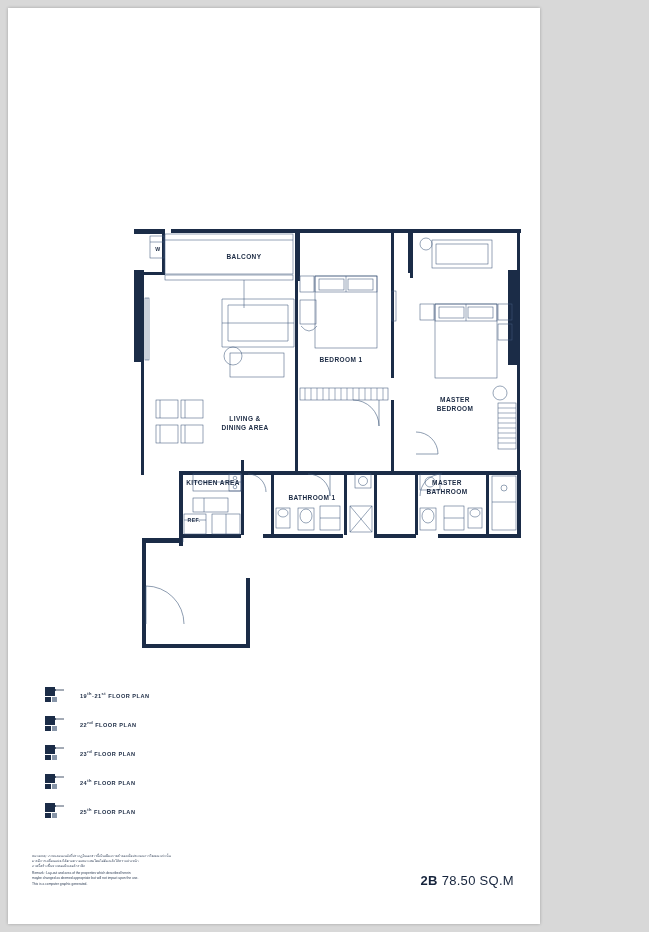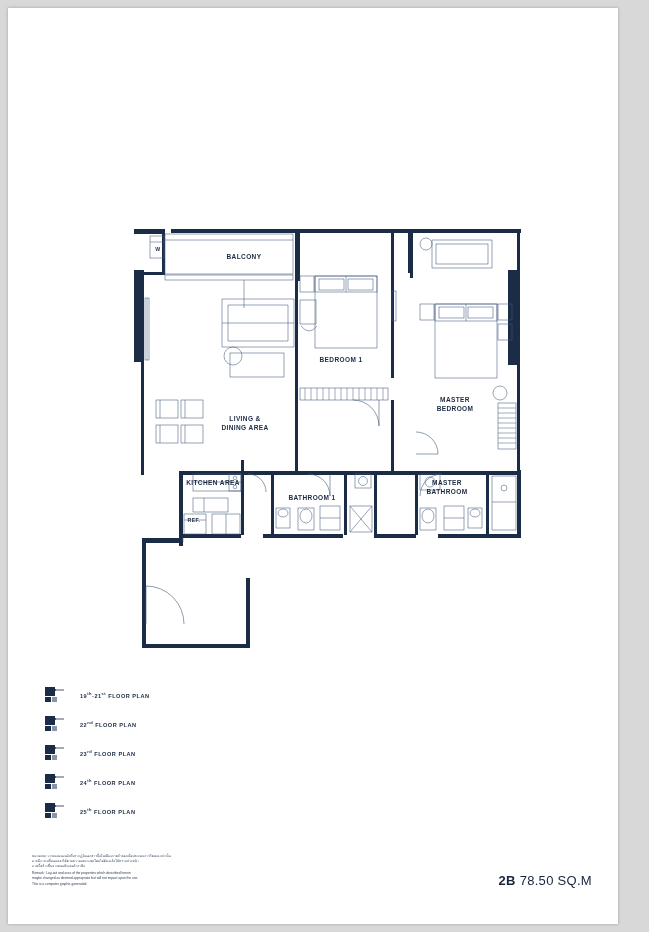--- a/index.html
+++ b/index.html
@@ -10,21 +10,21 @@
   body {
     width: 649px;
     height: 932px;
     font-family: "Liberation Sans", sans-serif;
     overflow: hidden;
   }
   .page {
     position: absolute;
     left: 8px;
     top: 8px;
-    width: 610px;
+    width: 532px;
     height: 916px;
     background: #ffffff;
     box-shadow: 0 0 3px rgba(0,0,0,0.25);
     overflow: hidden;
   }
 
   
   .plan {
     position: absolute;
     left: 0;

